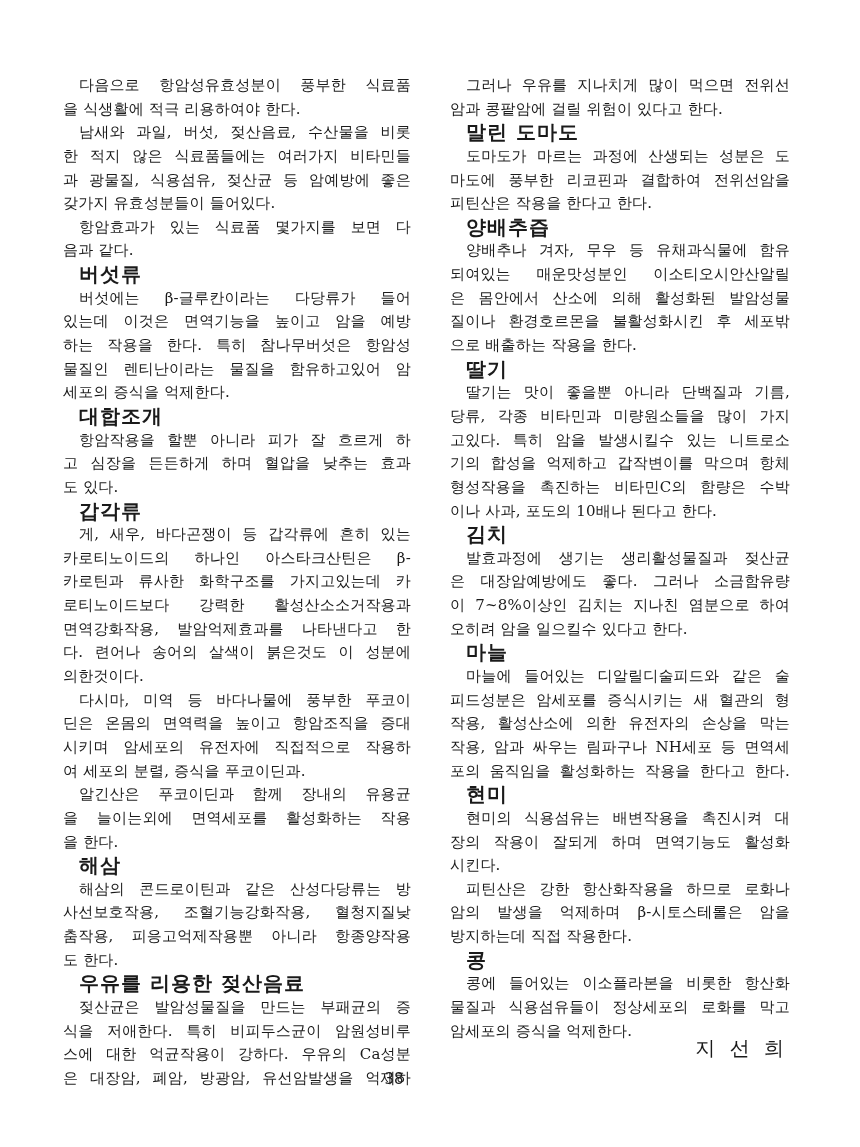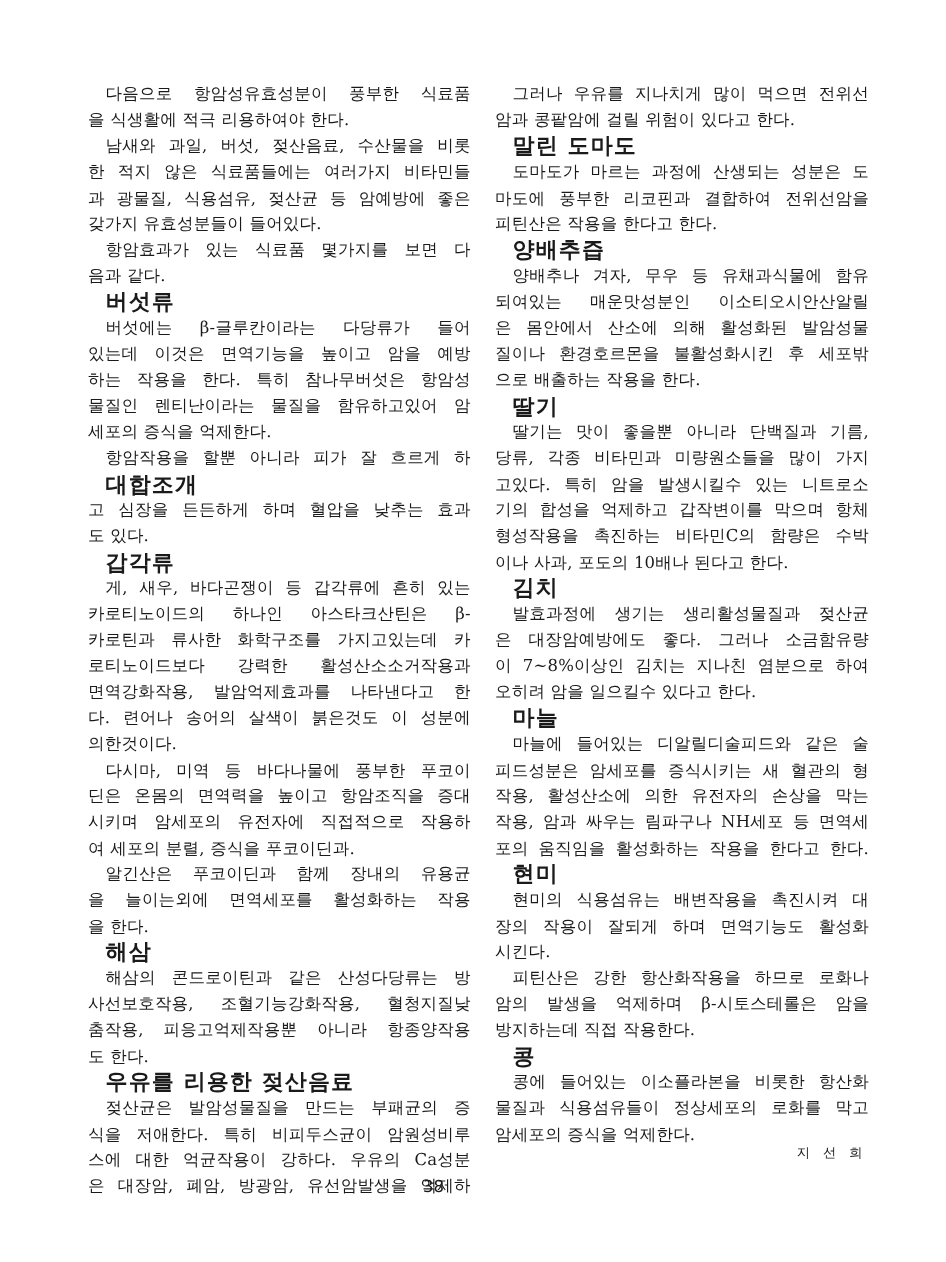--- a/index.html
+++ b/index.html
@@ -1,48 +1,48 @@
 <!DOCTYPE html>
 <html><head>
 <meta charset="utf-8">
 <style>
   html, body { margin: 0; padding: 0; background: #ffffff; }
   body { width: 860px; height: 1147px; position: relative; overflow: hidden;
          font-family: "DejaVu Serif", "Liberation Serif", serif; color: #1a1a1a; }
   .col { position: absolute; top: 74px; width: 348px; }
-  .col-left { left: 63px; margin-left: 17px; }
+  .col-left { left: 63px; }
   .col-right { left: 450px; width: 340px; }
   .line { height: 23.65px; line-height: 23.65px; font-size: 15px; white-space: nowrap;
           text-align: justify; text-align-last: justify; letter-spacing: 0.2px; overflow: visible; }
   .line.last { text-align-last: left; }
   .line.indent { padding-left: 16px; }
   .line.heading { padding-left: 16px; text-align-last: left; font-weight: bold; font-family: "DejaVu Sans", sans-serif; font-size: 20px; letter-spacing: 1px; }
-  .author { position: absolute; left: 450px; width: 338px; top: 1036px; text-align: right; font-family: "DejaVu Sans", sans-serif; font-size: 12px; letter-spacing: 4px; height: 24px; line-height: 24px; }
+  .author { position: absolute; left: 450px; width: 338px; top: 1036px; text-align: right; font-family: "DejaVu Sans", sans-serif; font-size: 20px; letter-spacing: 4px; height: 24px; line-height: 24px; }
   .page-number { position: absolute; left: 0; width: 788px; top: 1070px; text-align: center; font-family: "DejaVu Sans", sans-serif; font-size: 15px; }
 </style>
 </head>
 <body>
 
 <div class="col col-left" id="left-col">
     <div class="line indent">다음으로 항암성유효성분이 풍부한 식료품</div>
     <div class="line last">을 식생활에 적극 리용하여야 한다.</div>
     <div class="line indent">남새와 과일, 버섯, 젖산음료, 수산물을 비롯</div>
     <div class="line">한 적지 않은 식료품들에는 여러가지 비타민들</div>
     <div class="line">과 광물질, 식용섬유, 젖산균 등 암예방에 좋은</div>
     <div class="line last">갖가지 유효성분들이 들어있다.</div>
     <div class="line indent">항암효과가 있는 식료품 몇가지를 보면 다</div>
     <div class="line last">음과 같다.</div>
     <div class="line heading">버섯류</div>
     <div class="line indent">버섯에는 β-글루칸이라는 다당류가 들어</div>
     <div class="line">있는데 이것은 면역기능을 높이고 암을 예방</div>
     <div class="line">하는 작용을 한다. 특히 참나무버섯은 항암성</div>
     <div class="line">물질인 렌티난이라는 물질을 함유하고있어 암</div>
     <div class="line last">세포의 증식을 억제한다.</div>
+    <div class="line heading">대합조개</div>
     <div class="line indent">항암작용을 할뿐 아니라 피가 잘 흐르게 하</div>
-    <div class="line heading">대합조개</div>
     <div class="line">고 심장을 든든하게 하며 혈압을 낮추는 효과</div>
     <div class="line last">도 있다.</div>
     <div class="line heading">갑각류</div>
     <div class="line indent">게, 새우, 바다곤쟁이 등 갑각류에 흔히 있는</div>
     <div class="line">카로티노이드의 하나인 아스타크산틴은 β-</div>
     <div class="line">카로틴과 류사한 화학구조를 가지고있는데 카</div>
     <div class="line">로티노이드보다 강력한 활성산소소거작용과</div>
     <div class="line">면역강화작용, 발암억제효과를 나타낸다고 한</div>
     <div class="line">다. 련어나 송어의 살색이 붉은것도 이 성분에</div>
     <div class="line last">의한것이다.</div>

